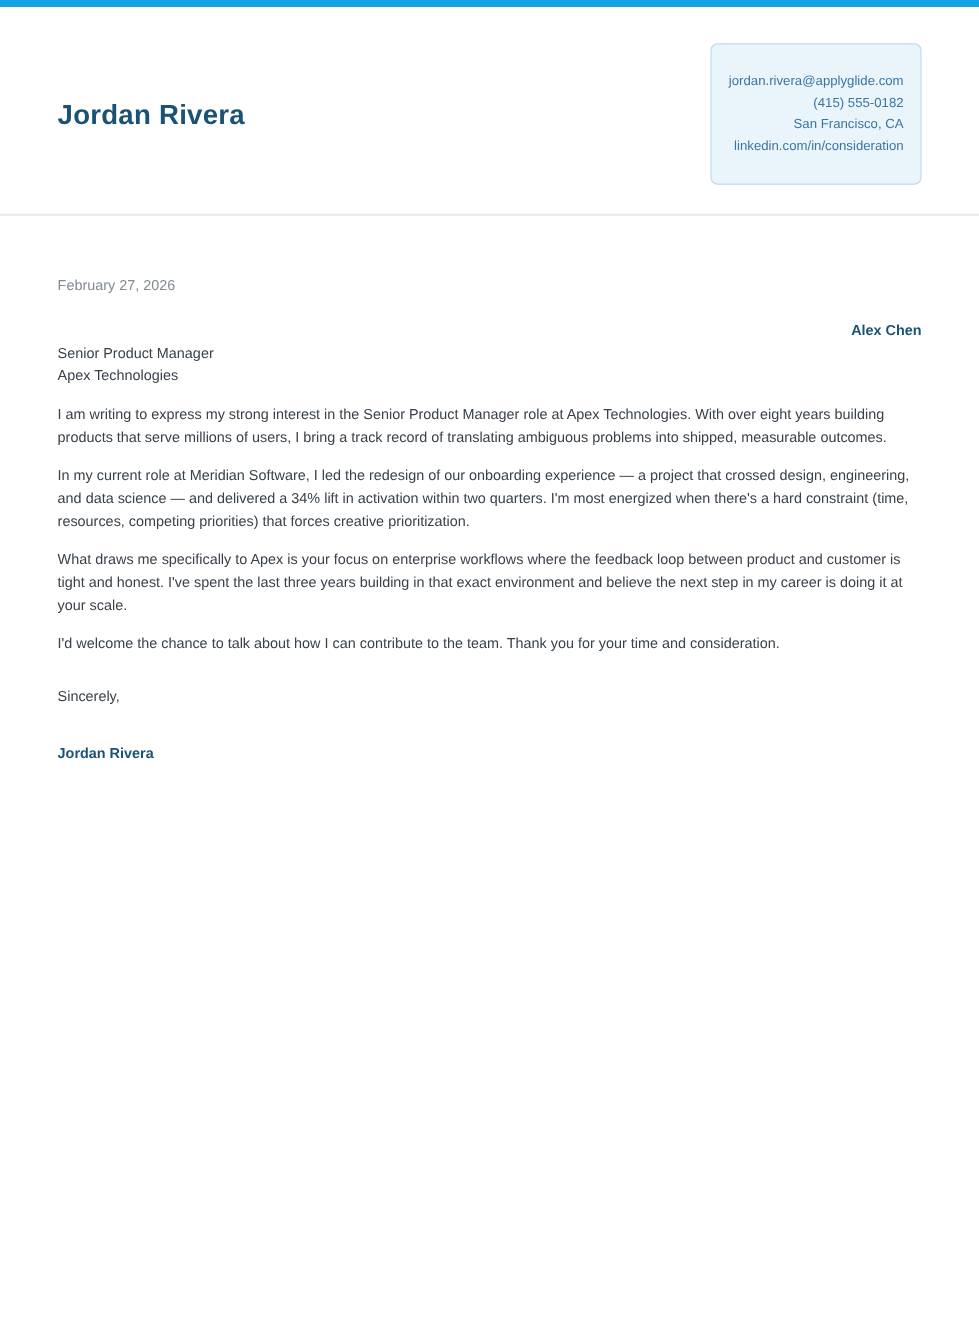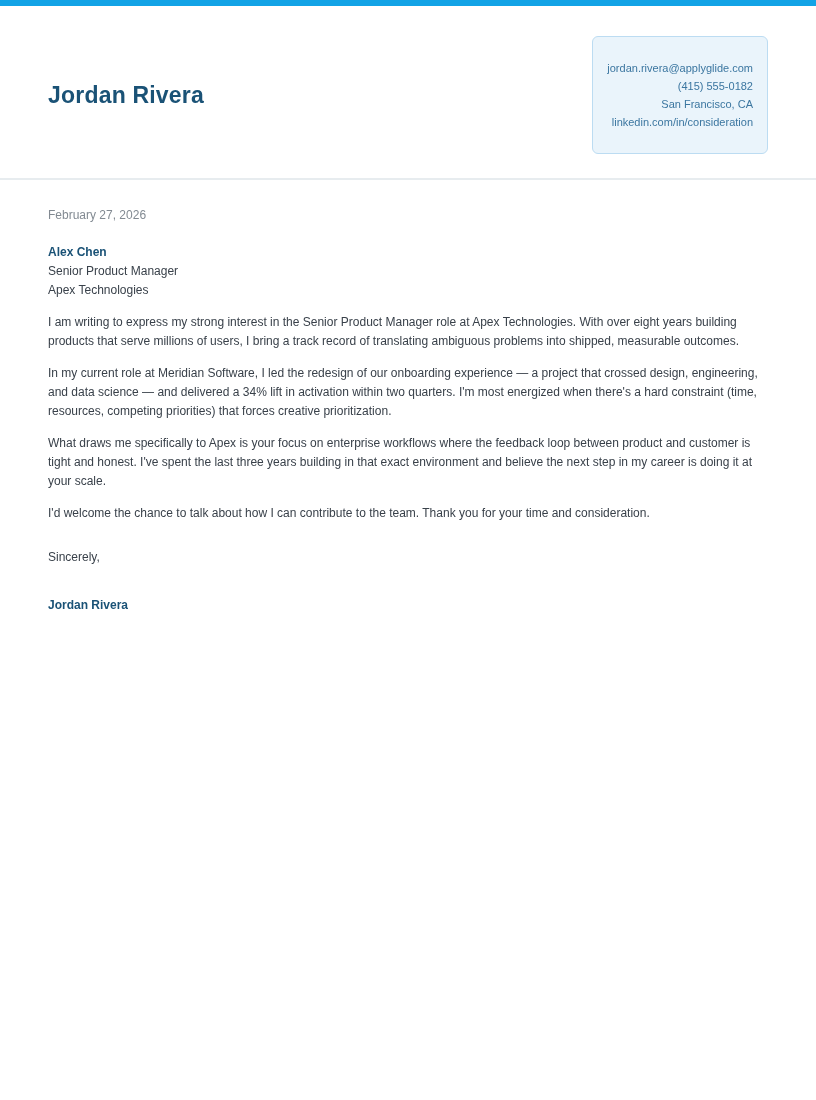--- a/index.html
+++ b/index.html
@@ -45,29 +45,31 @@
     text-align: right;
     font-size: 11px;
     line-height: 18px;
     color: var(--contact-text, #3b76a0);
     min-width: 165px;
   }
   .letter {
     padding: 26px 48px 0 48px;
     font-size: 12px;
     line-height: 19px;
+    margin-top: 23px;
   }
   .date-line {
     margin: 0;
     color: var(--muted-text, #828a92);
   }
   .recipient-block { margin-top: 18px; }
   .recipient-name {
     font-weight: bold;
     color: var(--accent, #1a5276);
+    text-align: right;
   }
   .salutation {
     margin-top: 16px;
     font-weight: bold;
     color: var(--accent, #1a5276);
   }
   .letter p.body-paragraph { margin: 13px 0 0 0; }
   .closing { margin-top: 25px; }
   .signature-name {
     margin-top: 29px;

